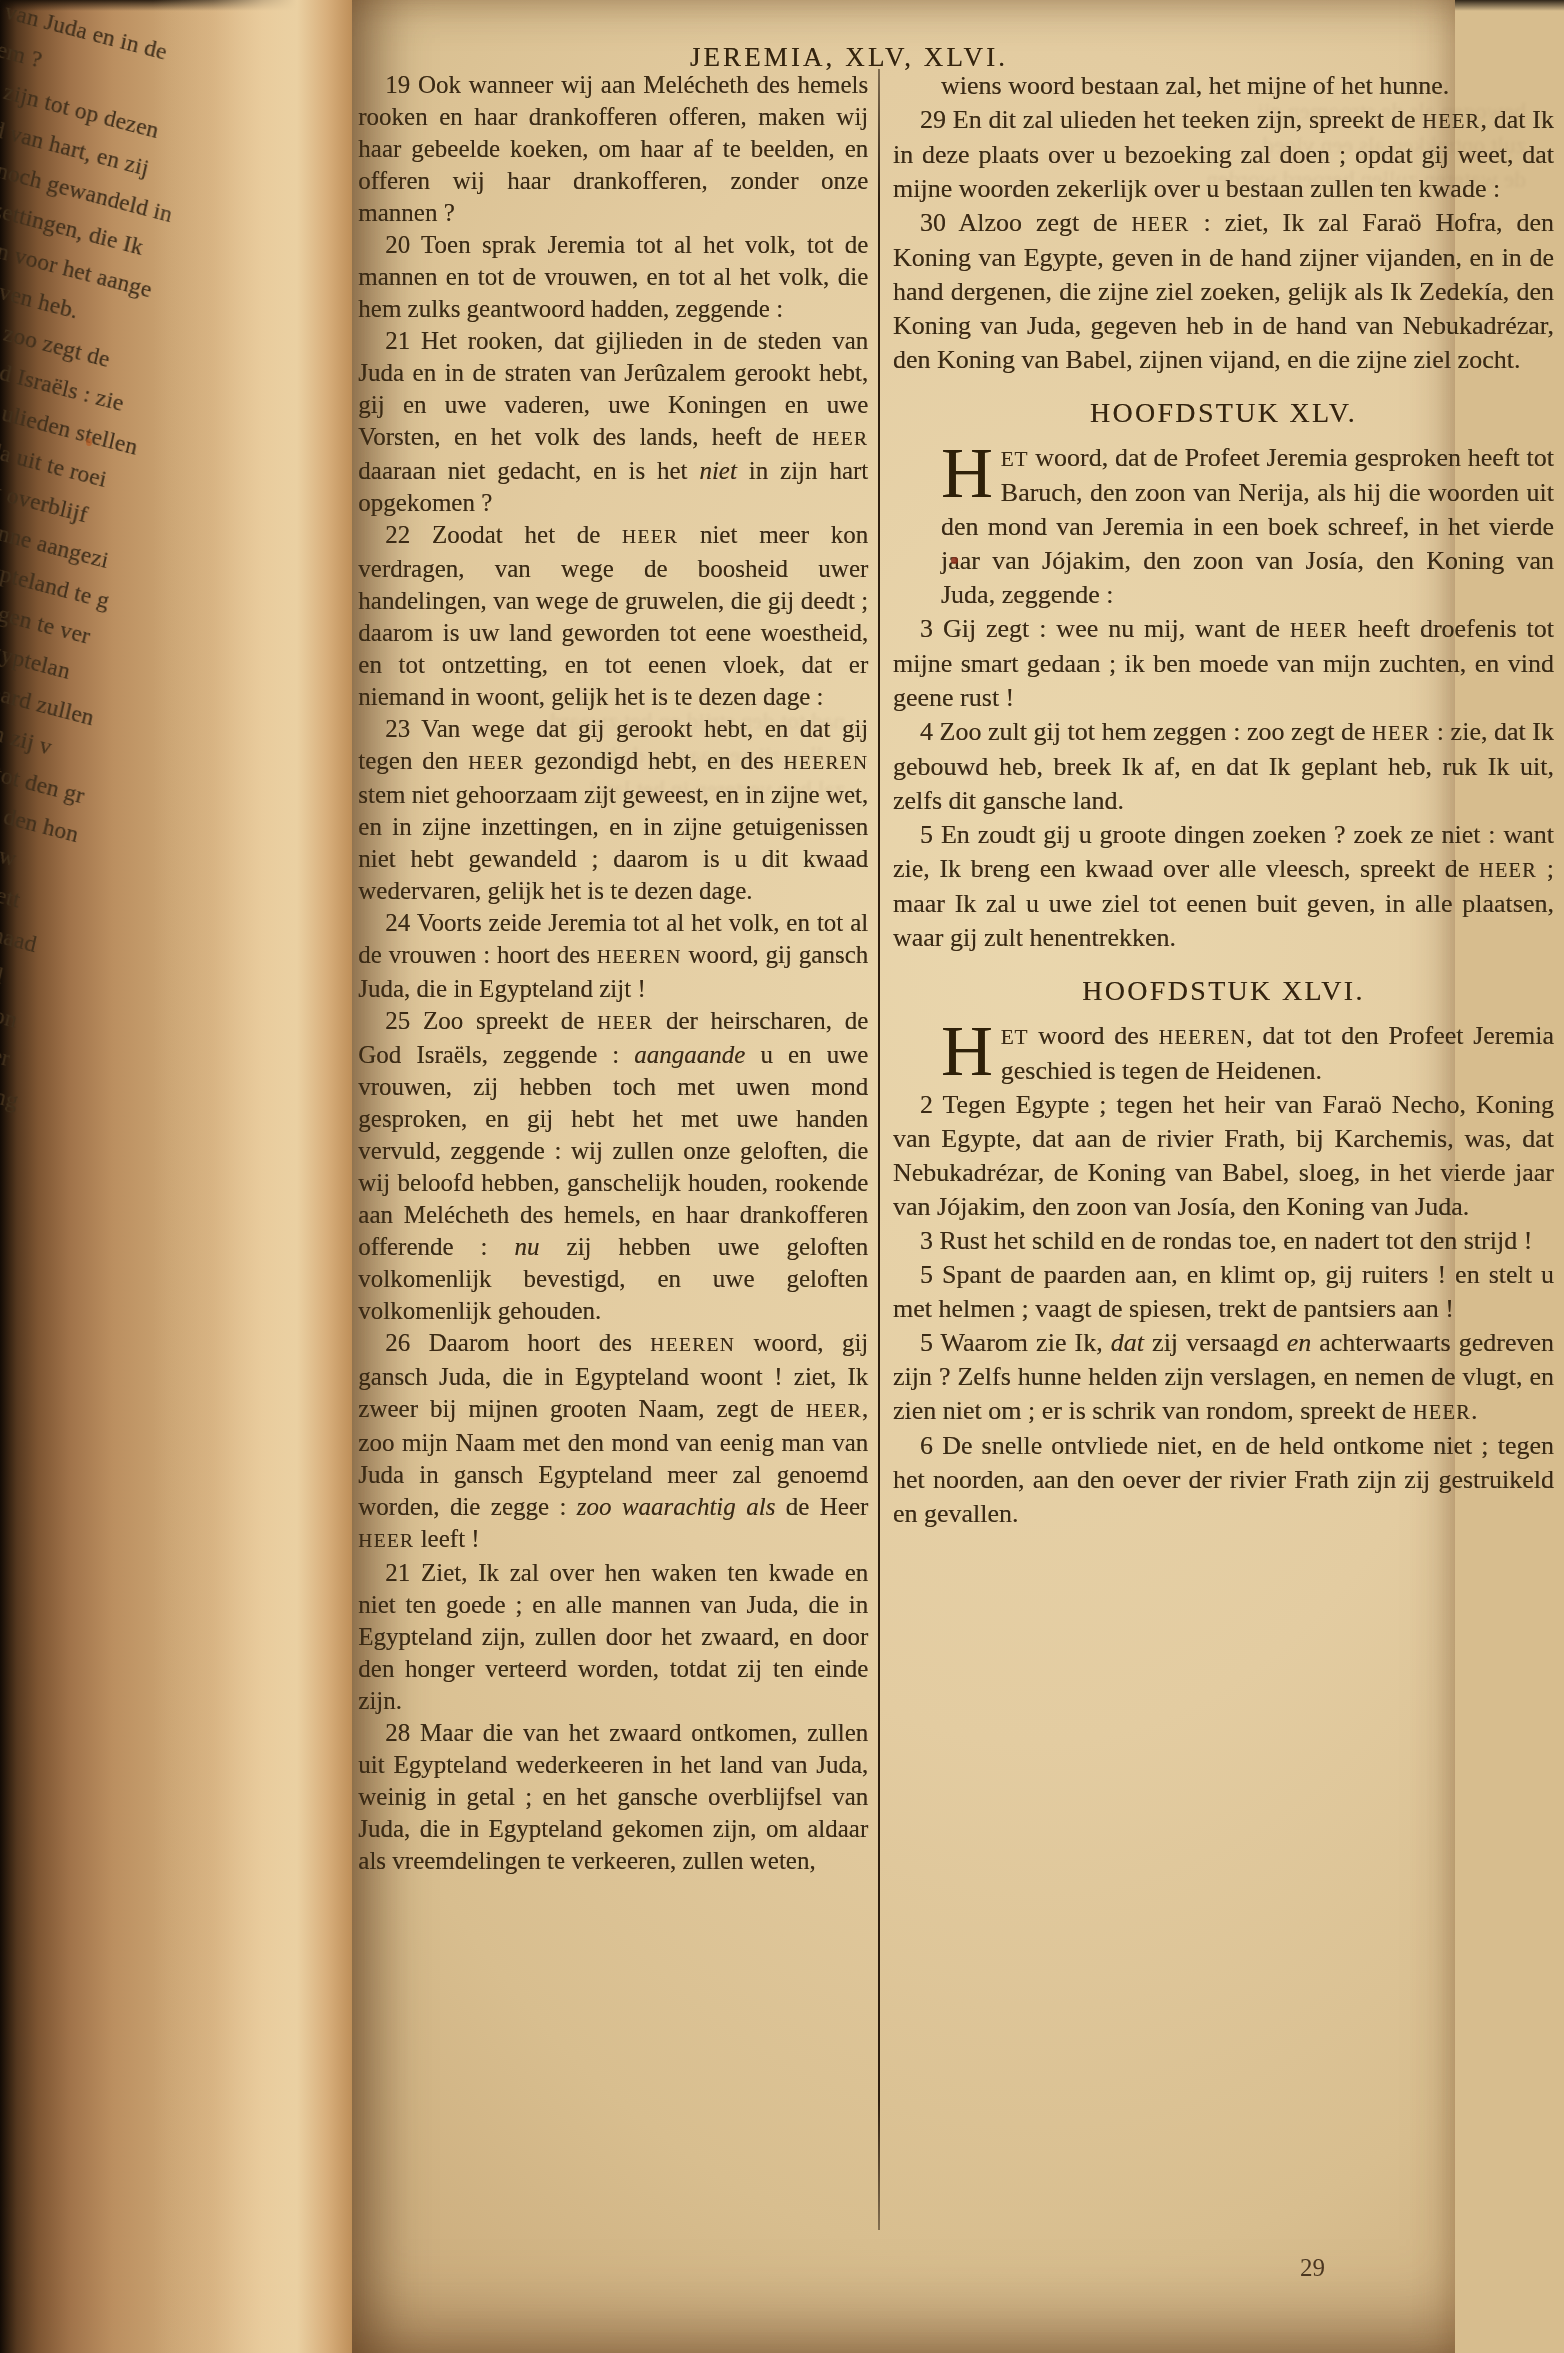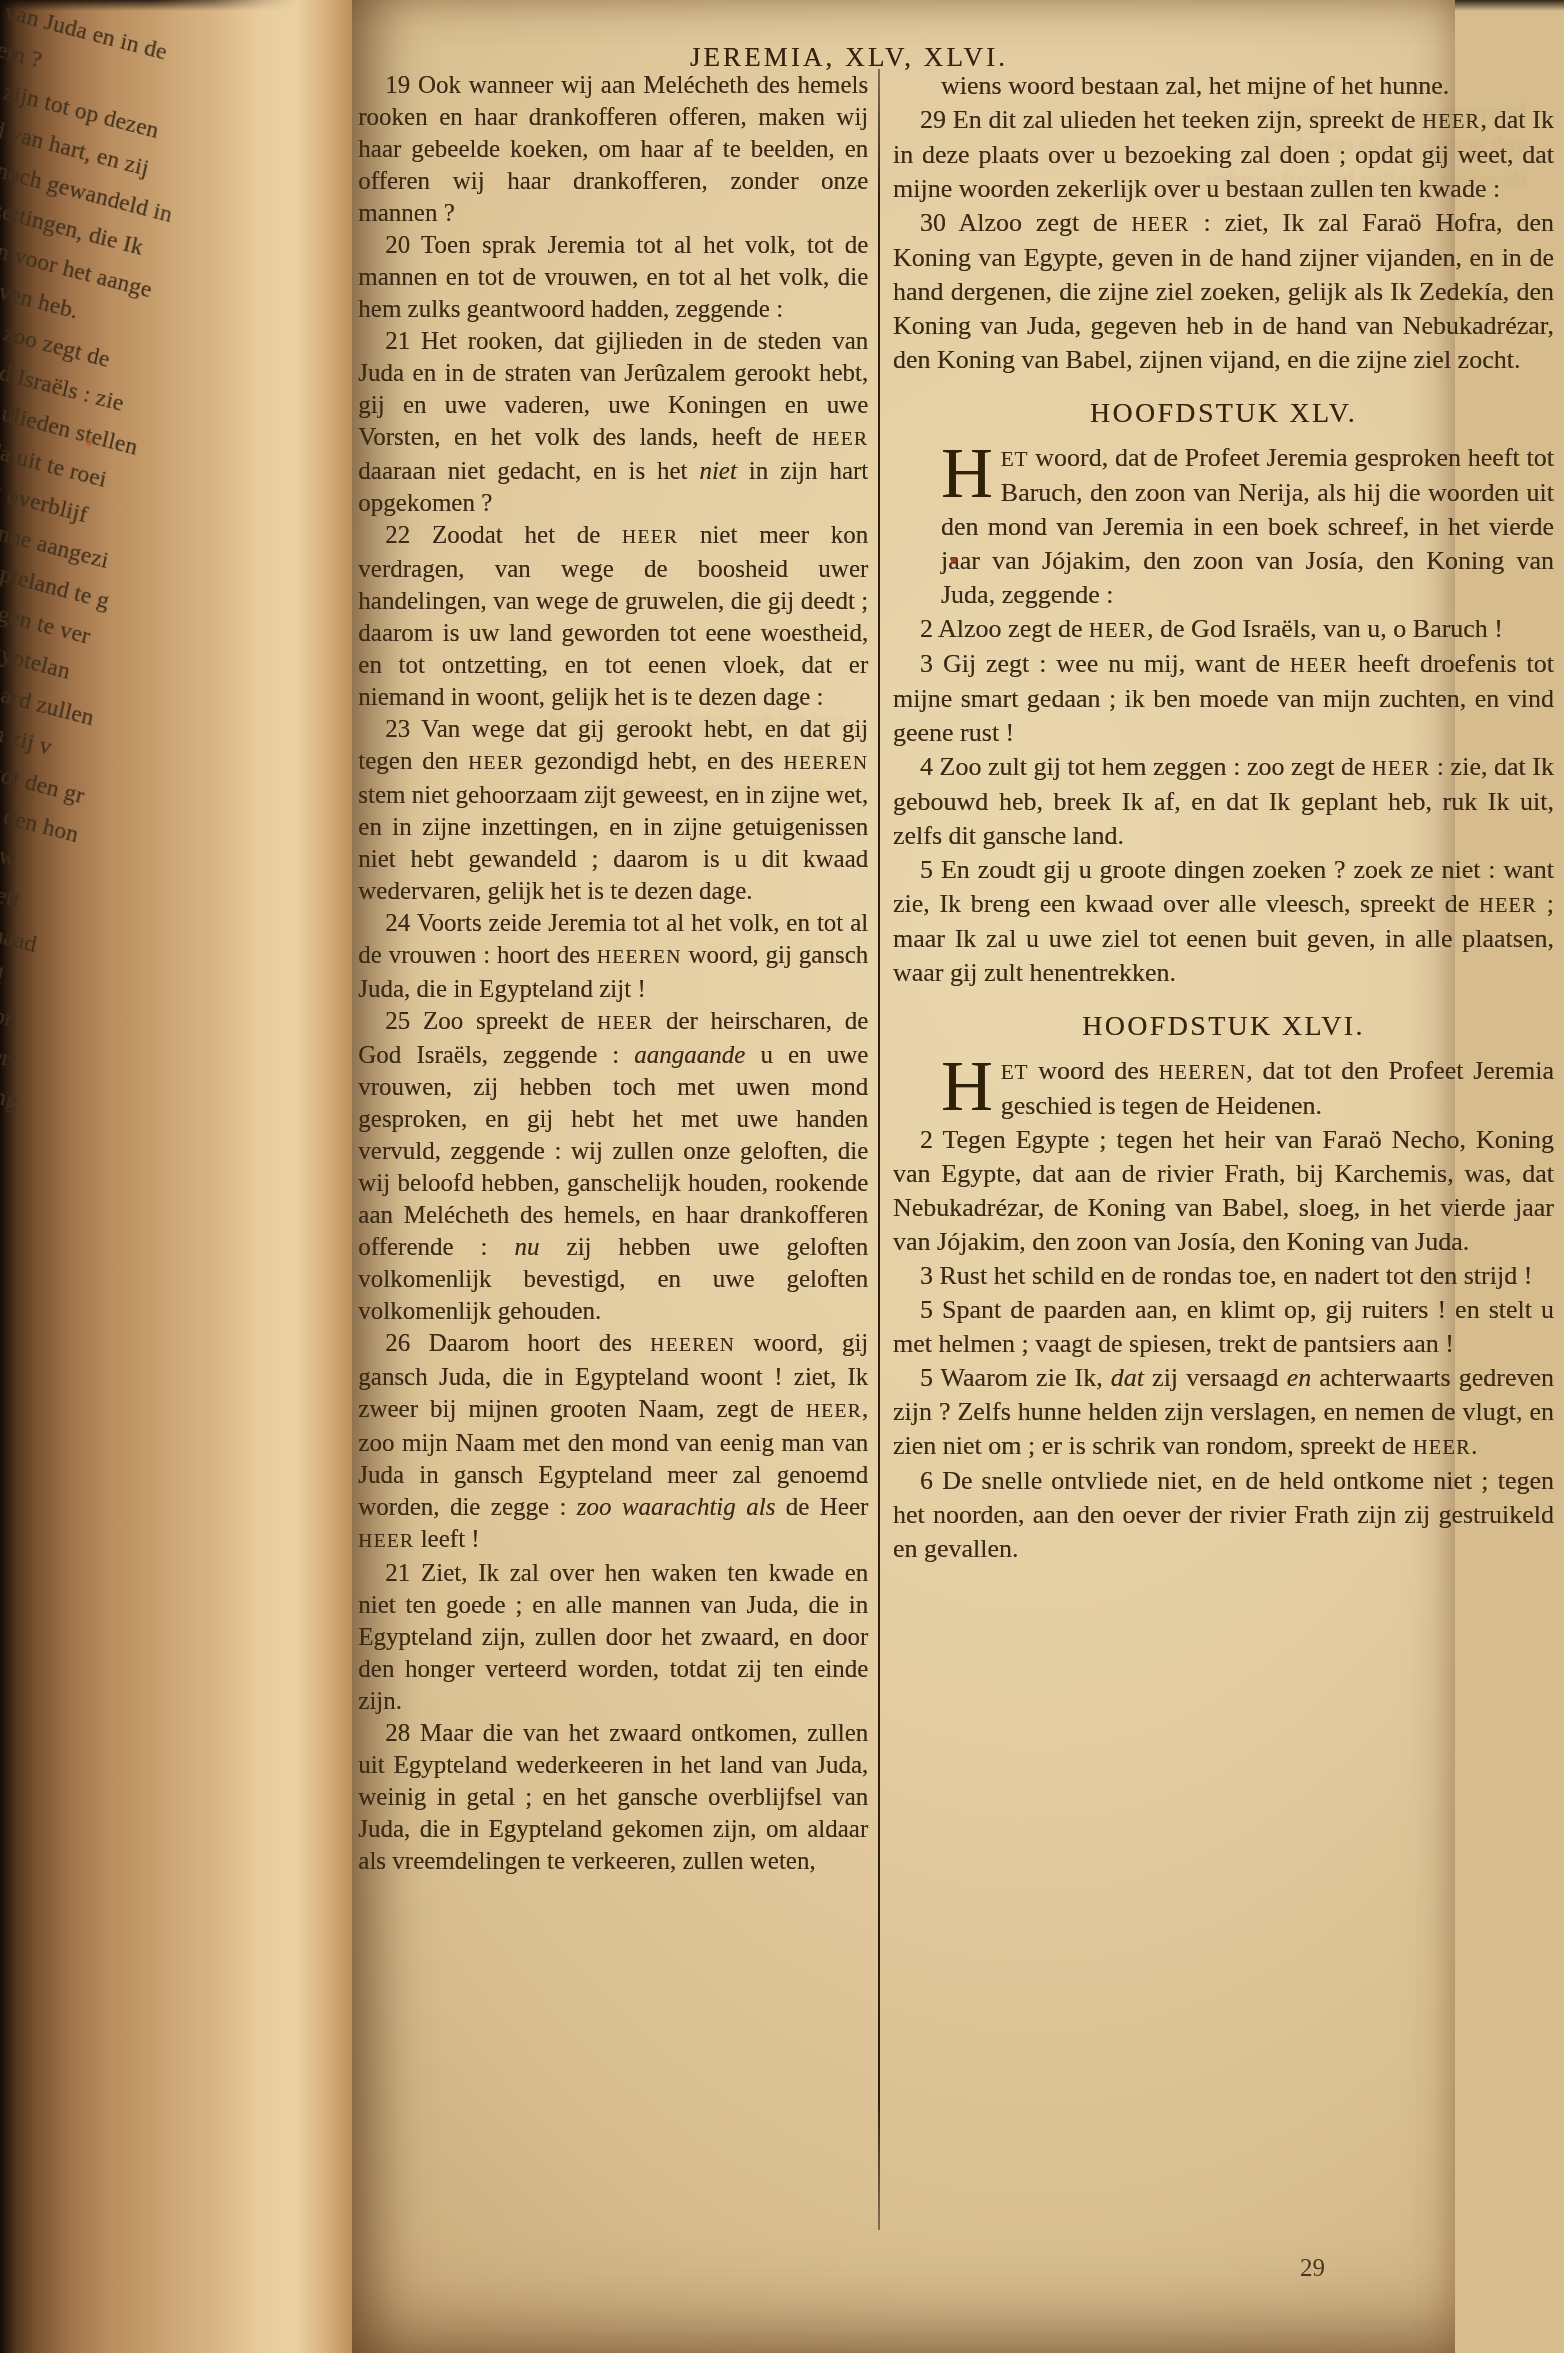--- a/index.html
+++ b/index.html
@@ -170,21 +170,20 @@
       <p class="verse"><span class="seg-n">21 Ziet, Ik zal over hen waken ten kwade en niet ten goede ; en alle mannen van Juda, die in Egypteland zijn, zullen door het zwaard, en door den honger verteerd worden, totdat zij ten einde zijn.</span></p>
       <p class="verse"><span class="seg-n">28 Maar die van het zwaard ontkomen, zullen uit Egypteland wederkeeren in het land van Juda, weinig in getal ; en het gansche overblijfsel van Juda, die in Egypteland gekomen zijn, om aldaar als vreemdelingen te verkeeren, zullen weten,</span></p>
     </div>
   <div class="column-divider"></div>
   <div class="column column-right">
       <p class="verse cont"><span class="seg-n">wiens woord bestaan zal, het mijne of het hunne.</span></p>
       <p class="verse"><span class="seg-n">29 En dit zal ulieden het teeken zijn, spreekt de </span><span class="seg-sc">HEER</span><span class="seg-n">, dat Ik in deze plaats over u bezoeking zal doen ; opdat gij weet, dat mijne woorden zekerlijk over u bestaan zullen ten kwade :</span></p>
       <p class="verse"><span class="seg-n">30 Alzoo zegt de </span><span class="seg-sc">HEER</span><span class="seg-n"> : ziet, Ik zal Faraö Hofra, den Koning van Egypte, geven in de hand zijner vijanden, en in de hand dergenen, die zijne ziel zoeken, gelijk als Ik Zedekía, den Koning van Juda, gegeven heb in de hand van Nebukadrézar, den Koning van Babel, zijnen vijand, en die zijne ziel zocht.</span></p>
       <div class="chapter-heading">HOOFDSTUK XLV.</div>
       <p class="verse cont"><span class="seg-dc">H</span><span class="seg-lc">ET</span><span class="seg-n"> woord, dat de Profeet Jeremia gesproken heeft tot Baruch, den zoon van Nerija, als hij die woorden uit den mond van Jeremia in een boek schreef, in het vierde jaar van Jójakim, den zoon van Josía, den Koning van Juda, zeggende :</span></p>
-      <p class="verse"><span class="seg-n">2 Alzoo zegt de </span><span class="seg-sc">HEER</span><span class="seg-n">, de God Israëls, van u, o Baruch !</span></p>
       <p class="verse"><span class="seg-n">3 Gij zegt : wee nu mij, want de </span><span class="seg-sc">HEER</span><span class="seg-n"> heeft droefenis tot mijne smart gedaan ; ik ben moede van mijn zuchten, en vind geene rust !</span></p>
       <p class="verse"><span class="seg-n">4 Zoo zult gij tot hem zeggen : zoo zegt de </span><span class="seg-sc">HEER</span><span class="seg-n"> : zie, dat Ik gebouwd heb, breek Ik af, en dat Ik geplant heb, ruk Ik uit, zelfs dit gansche land.</span></p>
       <p class="verse"><span class="seg-n">5 En zoudt gij u groote dingen zoeken ? zoek ze niet : want zie, Ik breng een kwaad over alle vleesch, spreekt de </span><span class="seg-sc">HEER</span><span class="seg-n"> ; maar Ik zal u uwe ziel tot eenen buit geven, in alle plaatsen, waar gij zult henentrekken.</span></p>
       <div class="chapter-heading">HOOFDSTUK XLVI.</div>
       <p class="verse cont"><span class="seg-dc">H</span><span class="seg-lc">ET</span><span class="seg-n"> woord des </span><span class="seg-sc">HEEREN</span><span class="seg-n">, dat tot den Profeet Jeremia geschied is tegen de Heidenen.</span></p>
       <p class="verse"><span class="seg-n">2 Tegen Egypte ; tegen het heir van Faraö Necho, Koning van Egypte, dat aan de rivier Frath, bij Karchemis, was, dat Nebukadrézar, de Koning van Babel, sloeg, in het vierde jaar van Jójakim, den zoon van Josía, den Koning van Juda.</span></p>
       <p class="verse"><span class="seg-n">3 Rust het schild en de rondas toe, en nadert tot den strijd !</span></p>
       <p class="verse"><span class="seg-n">5 Spant de paarden aan, en klimt op, gij ruiters ! en stelt u met helmen ; vaagt de spiesen, trekt de pantsiers aan !</span></p>
       <p class="verse"><span class="seg-n">5 Waarom zie Ik, </span><span class="seg-i">dat</span><span class="seg-n"> zij versaagd </span><span class="seg-i">en</span><span class="seg-n"> achterwaarts gedreven zijn ? Zelfs hunne helden zijn verslagen, en nemen de vlugt, en zien niet om ; er is schrik van rondom, spreekt de </span><span class="seg-sc">HEER</span><span class="seg-n">.</span></p>
       <p class="verse"><span class="seg-n">6 De snelle ontvliede niet, en de held ontkome niet ; tegen het noorden, aan den oever der rivier Frath zijn zij gestruikeld en gevallen.</span></p>

